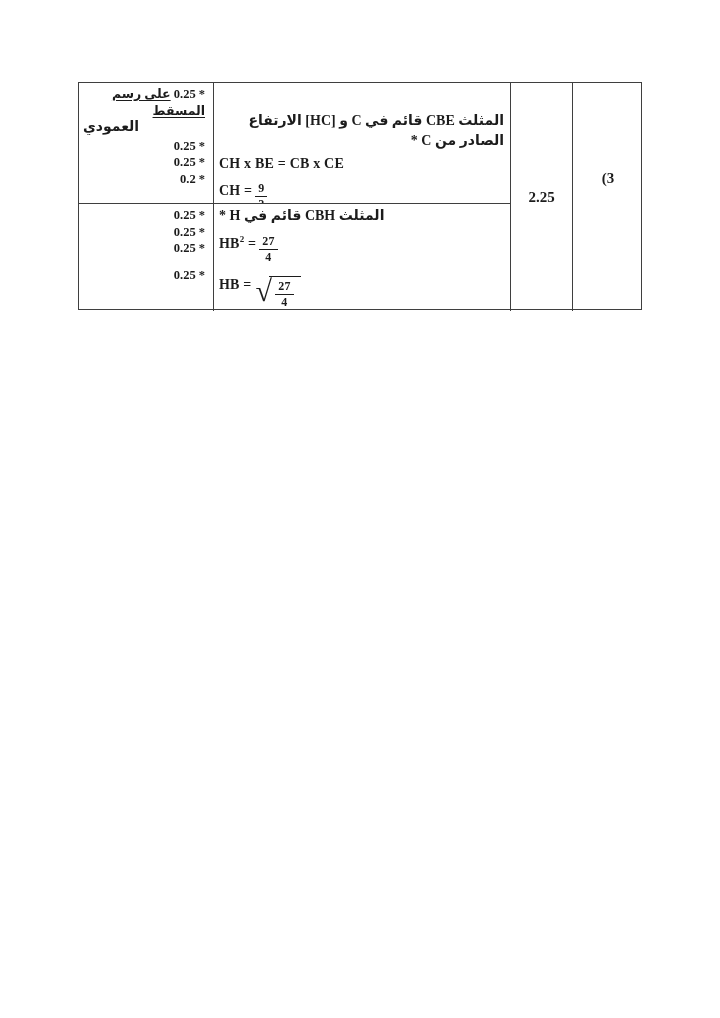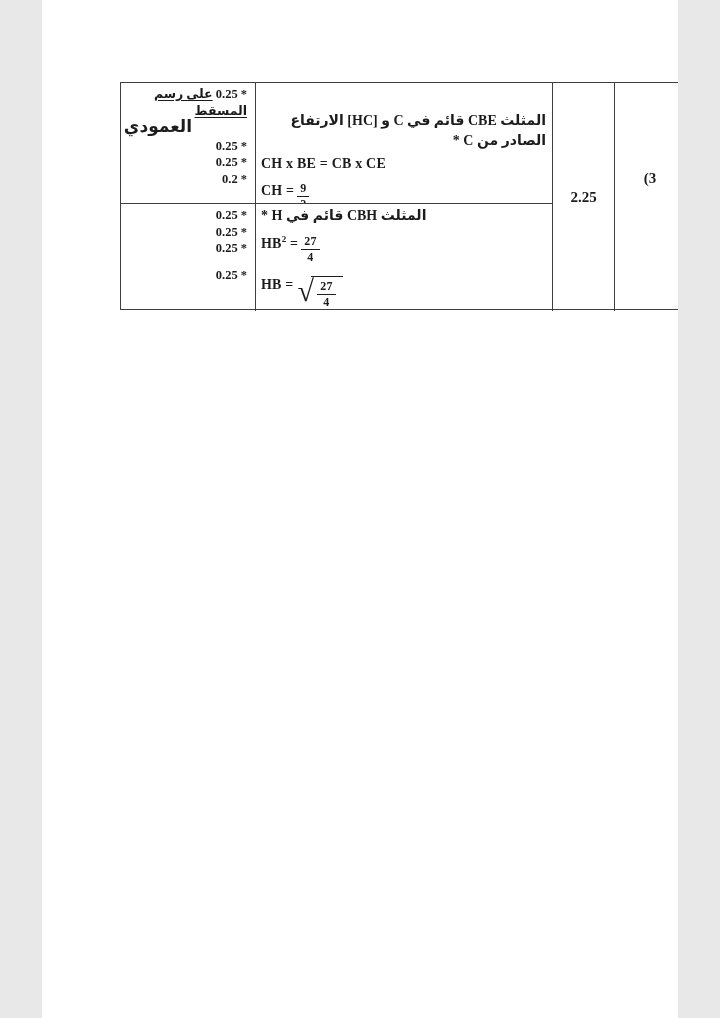--- a/index.html
+++ b/index.html
@@ -1,19 +1,19 @@
 <!DOCTYPE html>
 <html><head>
 <meta charset="utf-8">
 <style>
   html,body{margin:0;padding:0;}
   body{background:#e8e8e8;}
   .page{
     position:relative;
-    width:636px;height:1018px;
+    width:720px;height:1018px;
     background:#ffffff;
     font-family:"Liberation Serif","DejaVu Serif","DejaVu Sans",serif;
     color:#1c1c1c;
     overflow:hidden;
     margin:0 auto;
   }
   .answer-table{
     position:absolute;left:78px;top:82px;
     width:564px;height:228px;
     display:grid;
@@ -33,21 +33,21 @@
   .work-2{grid-column:2;grid-row:2;padding:2px 6px 0 5px;}
   .total-cell{grid-column:3;grid-row:1 / span 2;display:flex;align-items:center;justify-content:center;}
   .qnum-cell{grid-column:4;grid-row:1 / span 2;text-align:center;padding-top:86px;}
 
   .pline{
     direction:rtl;text-align:right;
     font-size:12.5px;font-weight:bold;
     line-height:16.5px;white-space:nowrap;
   }
   .pline-wrap{direction:rtl;text-align:right;font-size:12.5px;font-weight:bold;line-height:16.5px;}
-  .pline-cont{direction:rtl;text-align:left;font-size:17px;font-weight:bold;line-height:16.5px;padding-left:0;padding-right:55px;}
+  .pline-cont{direction:rtl;text-align:left;font-size:14px;font-weight:bold;line-height:16.5px;padding-left:0;padding-right:55px;}
   .points-list{margin-top:2px;}
   .gap-top{margin-top:10px;}
   .und{text-decoration:underline;text-underline-offset:2px;}
 
   .arline{
     direction:rtl;text-align:right;
     font-size:14px;font-weight:bold;line-height:20px;
   }
   .arline.left{text-align:left;}
   .h1-top{margin-top:28px;}

